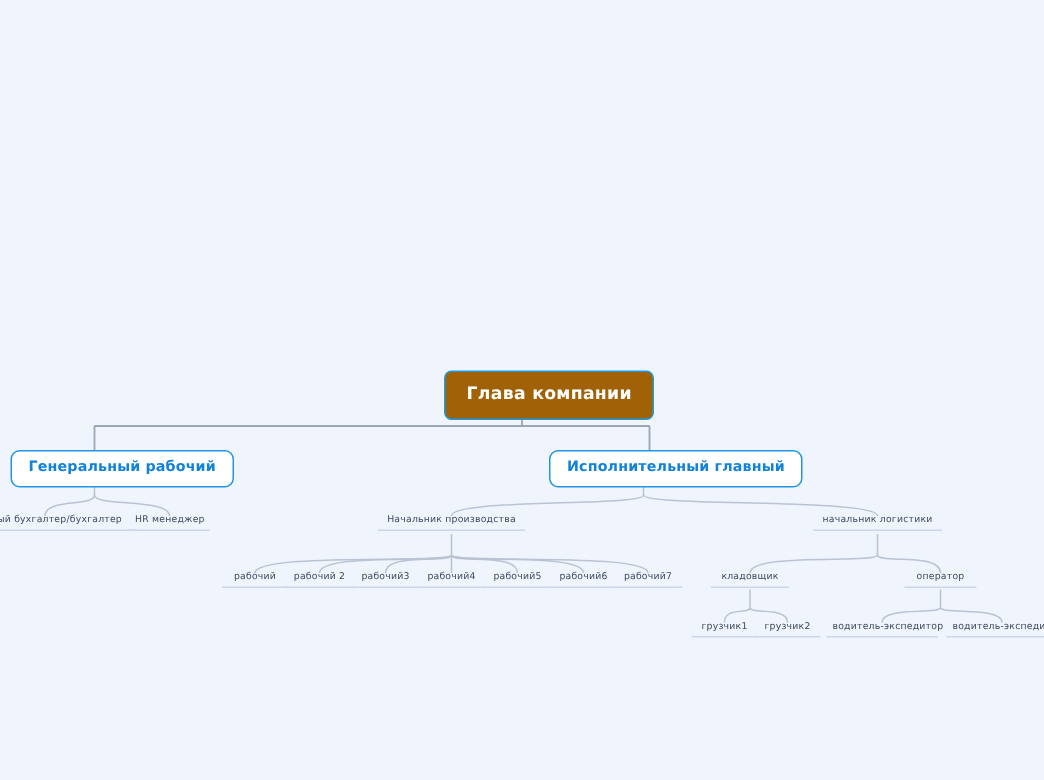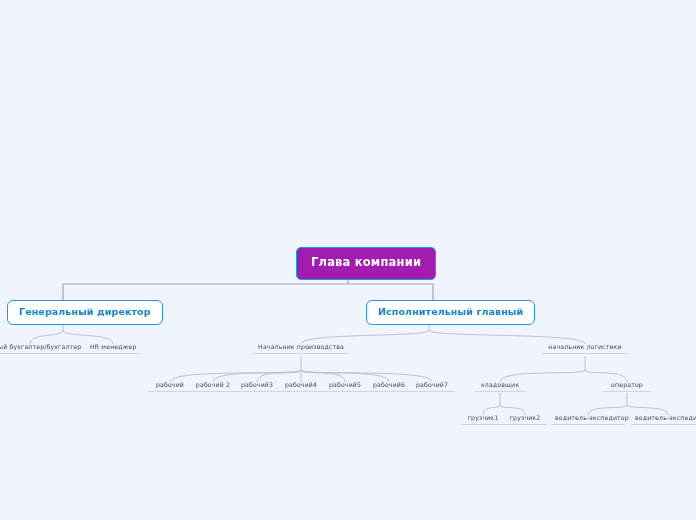--- a/index.html
+++ b/index.html
@@ -35,21 +35,21 @@
   .node {
     position: absolute;
     box-sizing: border-box;
     white-space: nowrap;
     text-align: center;
     line-height: 1;
   }
 
   
   .node.lvl1 {
-    background: #a21caf;
+    background: #a16207;
     border: 1px solid #189ae4;
     border-radius: 5px;
     color: #ffffff;
     font-size: 11.5px;
     font-weight: bold;
     padding: 9px 14px 10px 14px;
     letter-spacing: 0.2px;
   }
 
   
@@ -126,21 +126,21 @@
     <path class="conn" d="M500,405 C500,410 483,404 483,415"></path>
     <path class="conn" d="M500,405 C500,410 525,404 525,415"></path>
 
     <path class="conn" d="M627,393 L627,405"></path>
     <path class="conn" d="M627,405 C627,410 588,404 588,415"></path>
     <path class="conn" d="M627,405 C627,410 668,404 668,415"></path>
   </svg>
 
   <div class="node lvl1" style="left:296px; top:247px;">Глава компании</div>
 
-  <div class="node lvl2" style="left:7px; top:300px;">Генеральный директор</div>
+  <div class="node lvl2" style="left:7px; top:300px;">Генеральный рабочий</div>
 
   <div class="node lvl2" style="left:366px; top:300px;">Исполнительный главный</div>
 
   <div class="node lvl3" style="left:-32px; top:344px; width:124px;">главный бухгалтер/бухгалтер</div>
 
   <div class="node lvl3" style="left:86px; top:344px; width:54px;">HR менеджер</div>
 
   <div class="node lvl3" style="left:252px; top:344px; width:98px;">Начальник производства</div>
 
   <div class="node lvl3" style="left:542px; top:344px; width:86px;">начальник логистики</div>

